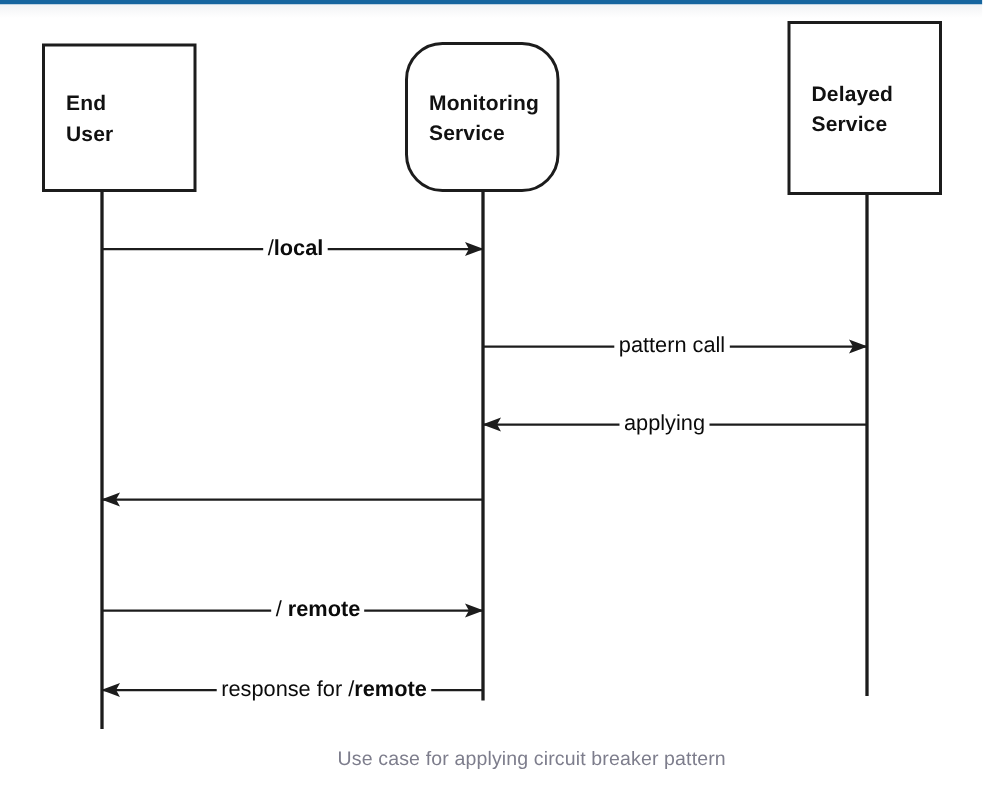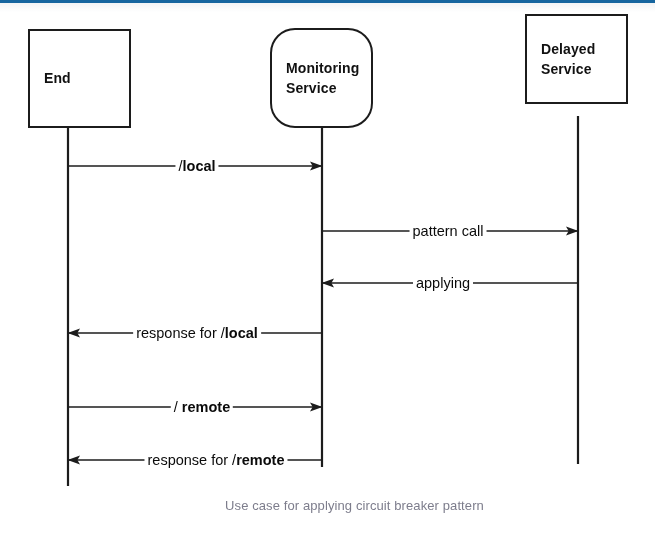--- a/index.html
+++ b/index.html
@@ -107,49 +107,47 @@
         <line x1="322" y1="231" x2="578" y2="231" stroke="#1c1c1c" stroke-width="1.5" marker-end="url(#arrowR)"></line>
         <line x1="578" y1="283" x2="322" y2="283" stroke="#1c1c1c" stroke-width="1.5" marker-end="url(#arrowL)"></line>
         <line x1="322" y1="333" x2="68" y2="333" stroke="#1c1c1c" stroke-width="1.5" marker-end="url(#arrowL)"></line>
         <line x1="68" y1="407" x2="322" y2="407" stroke="#1c1c1c" stroke-width="1.5" marker-end="url(#arrowR)"></line>
         <line x1="322" y1="460" x2="68" y2="460" stroke="#1c1c1c" stroke-width="1.5" marker-end="url(#arrowL)"></line>
       </g>
   </svg>
 
   <div class="lifeline-box" style="left:28px; top:29px; width:103px; height:99px;">
     <span class="ln">End</span>
+    <span class="ln">User</span>
   </div>
 
   <div class="lifeline-box" style="left:270px; top:28px; width:103px; height:100px;border-radius:25px;">
     <span class="ln">Monitoring</span>
     <span class="ln">Service</span>
   </div>
 
-  <div class="lifeline-box" style="left:525px; top:14px; width:103px; height:90px;">
+  <div class="lifeline-box" style="left:525px; top:14px; width:103px; height:116px;">
     <span class="ln">Delayed</span>
     <span class="ln">Service</span>
   </div>
 
   <div class="msg-label" style="left:197px; top:166px;">
     <span class="r">/</span><span class="b">local</span>
   </div>
 
   <div class="msg-label" style="left:448px; top:231px;">
     <span class="r">pattern call</span><span class="b"></span>
   </div>
 
   <div class="msg-label" style="left:443px; top:283px;">
     <span class="r">applying</span><span class="b"></span>
   </div>
 
-  <div class="msg-label" style="left:197px; top:333px;">
-    <span class="r">response for /</span><span class="b">local</span>
-  </div>
 
-  <div class="msg-label" style="left:202px; top:407px;">
+  <div class="msg-label" style="left:212px; top:407px;">
     <span class="r">/ </span><span class="b">remote</span>
   </div>
 
   <div class="msg-label" style="left:199px; top:460px;margin-left:17px;">
     <span class="r">response for /</span><span class="b">remote</span>
   </div>
 
   <div class="caption" style="left:0; top:498px;padding-left:27px;">Use case for applying circuit breaker pattern</div>
 
 </div>

